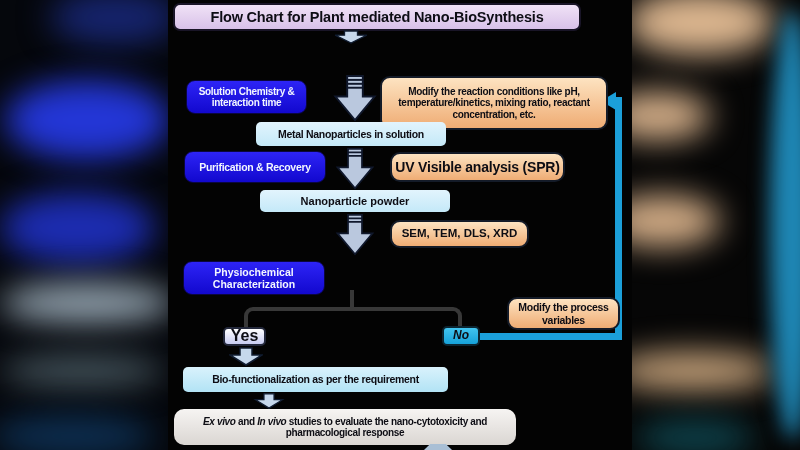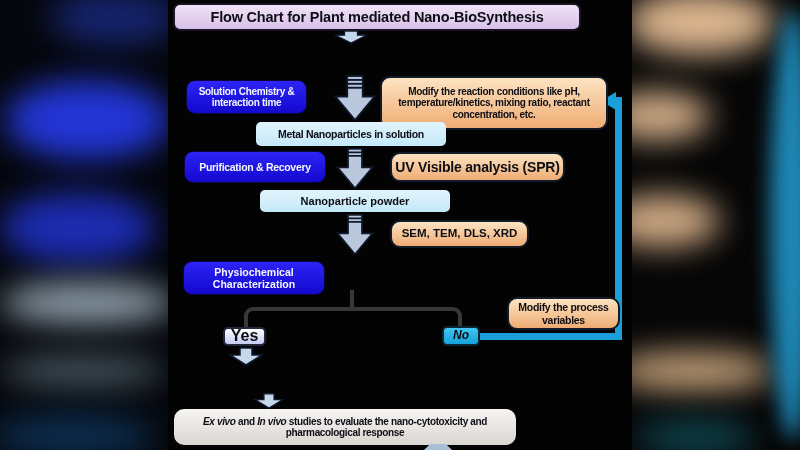--- a/index.html
+++ b/index.html
@@ -114,20 +114,21 @@
 
   <div class="box yes" style="left:223px;top:327px;width:43px;height:19px;">Yes</div>
   <div class="box no" style="left:442px;top:326px;width:38px;height:20px;font-style:italic;">No</div>
 
   <div class="box orange" style="left:507px;top:297px;width:113px;height:33px;font-size:10.5px;letter-spacing:-0.3px;padding:9px 4px;">Modify the process variables</div>
 
   <svg class="arrow" style="left:229px;top:347px;" width="34" height="19" viewBox="0 0 34 19">
     <path d="M11 1 H23 V8 H33 L17 18 L1 8 H11 Z" fill="#c6d8ec" stroke="#101c30" stroke-width="1.5"></path>
   </svg>
 
+  <div class="box lblue nowrap" style="left:183px;top:367px;width:265px;height:25px;font-size:10.5px;letter-spacing:-0.3px;">Bio-functionalization as per the requirement</div>
 
   <svg class="arrow" style="left:252px;top:393px;" width="34" height="16" viewBox="0 0 34 19">
     <path d="M11 1 H23 V8 H33 L17 18 L1 8 H11 Z" fill="#c6d8ec" stroke="#101c30" stroke-width="1.5"></path>
   </svg>
 
   <div class="box final" style="left:174px;top:409px;width:342px;height:36px;font-size:10px;letter-spacing:-0.35px;padding:2px 8px;">
     <span><span class="it">Ex vivo</span><span> and </span><span class="it">In vivo</span><span> studies to evaluate the nano-cytotoxicity and pharmacological response</span></span>
   </div>
 
   <div class="stub" style="left:424px;top:444px;width:28px;height:6px;"></div>

